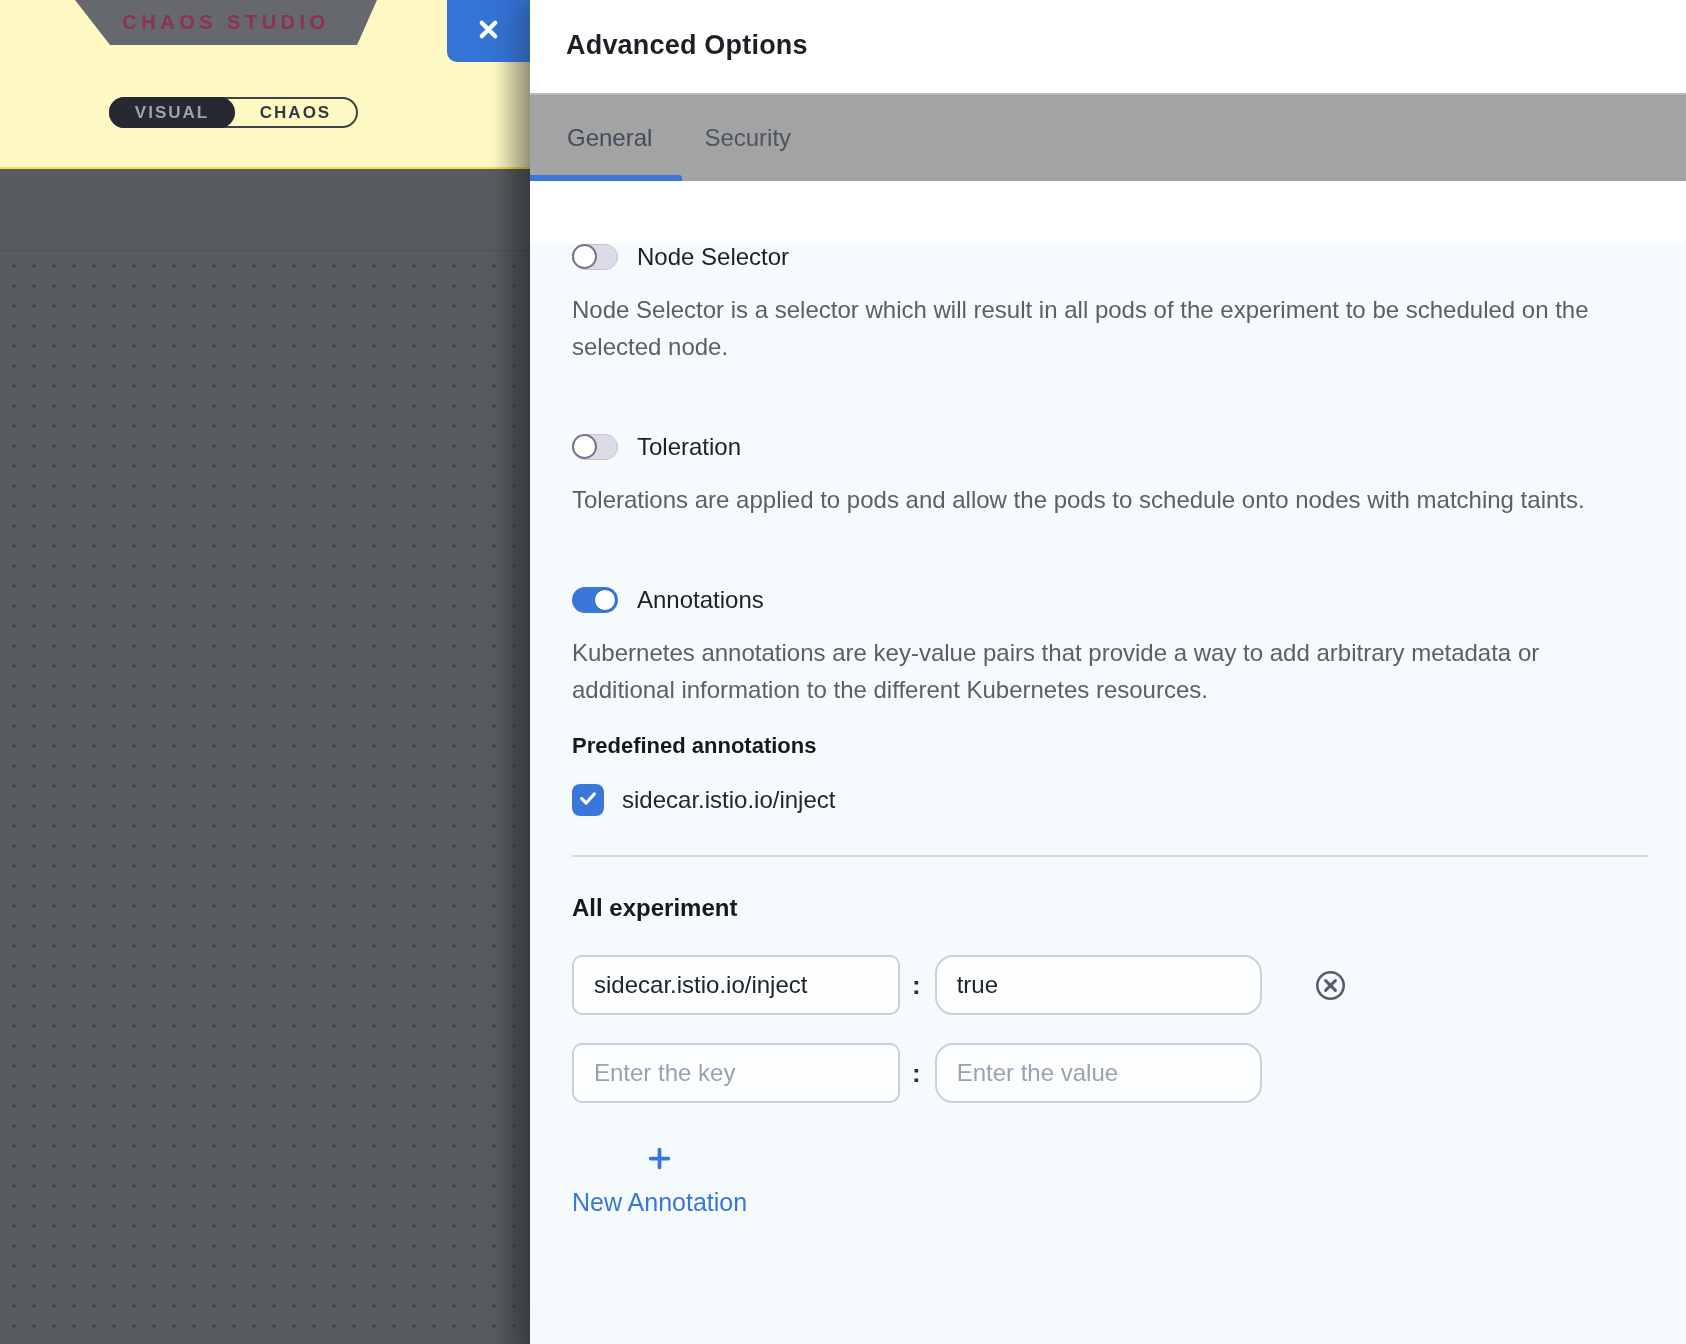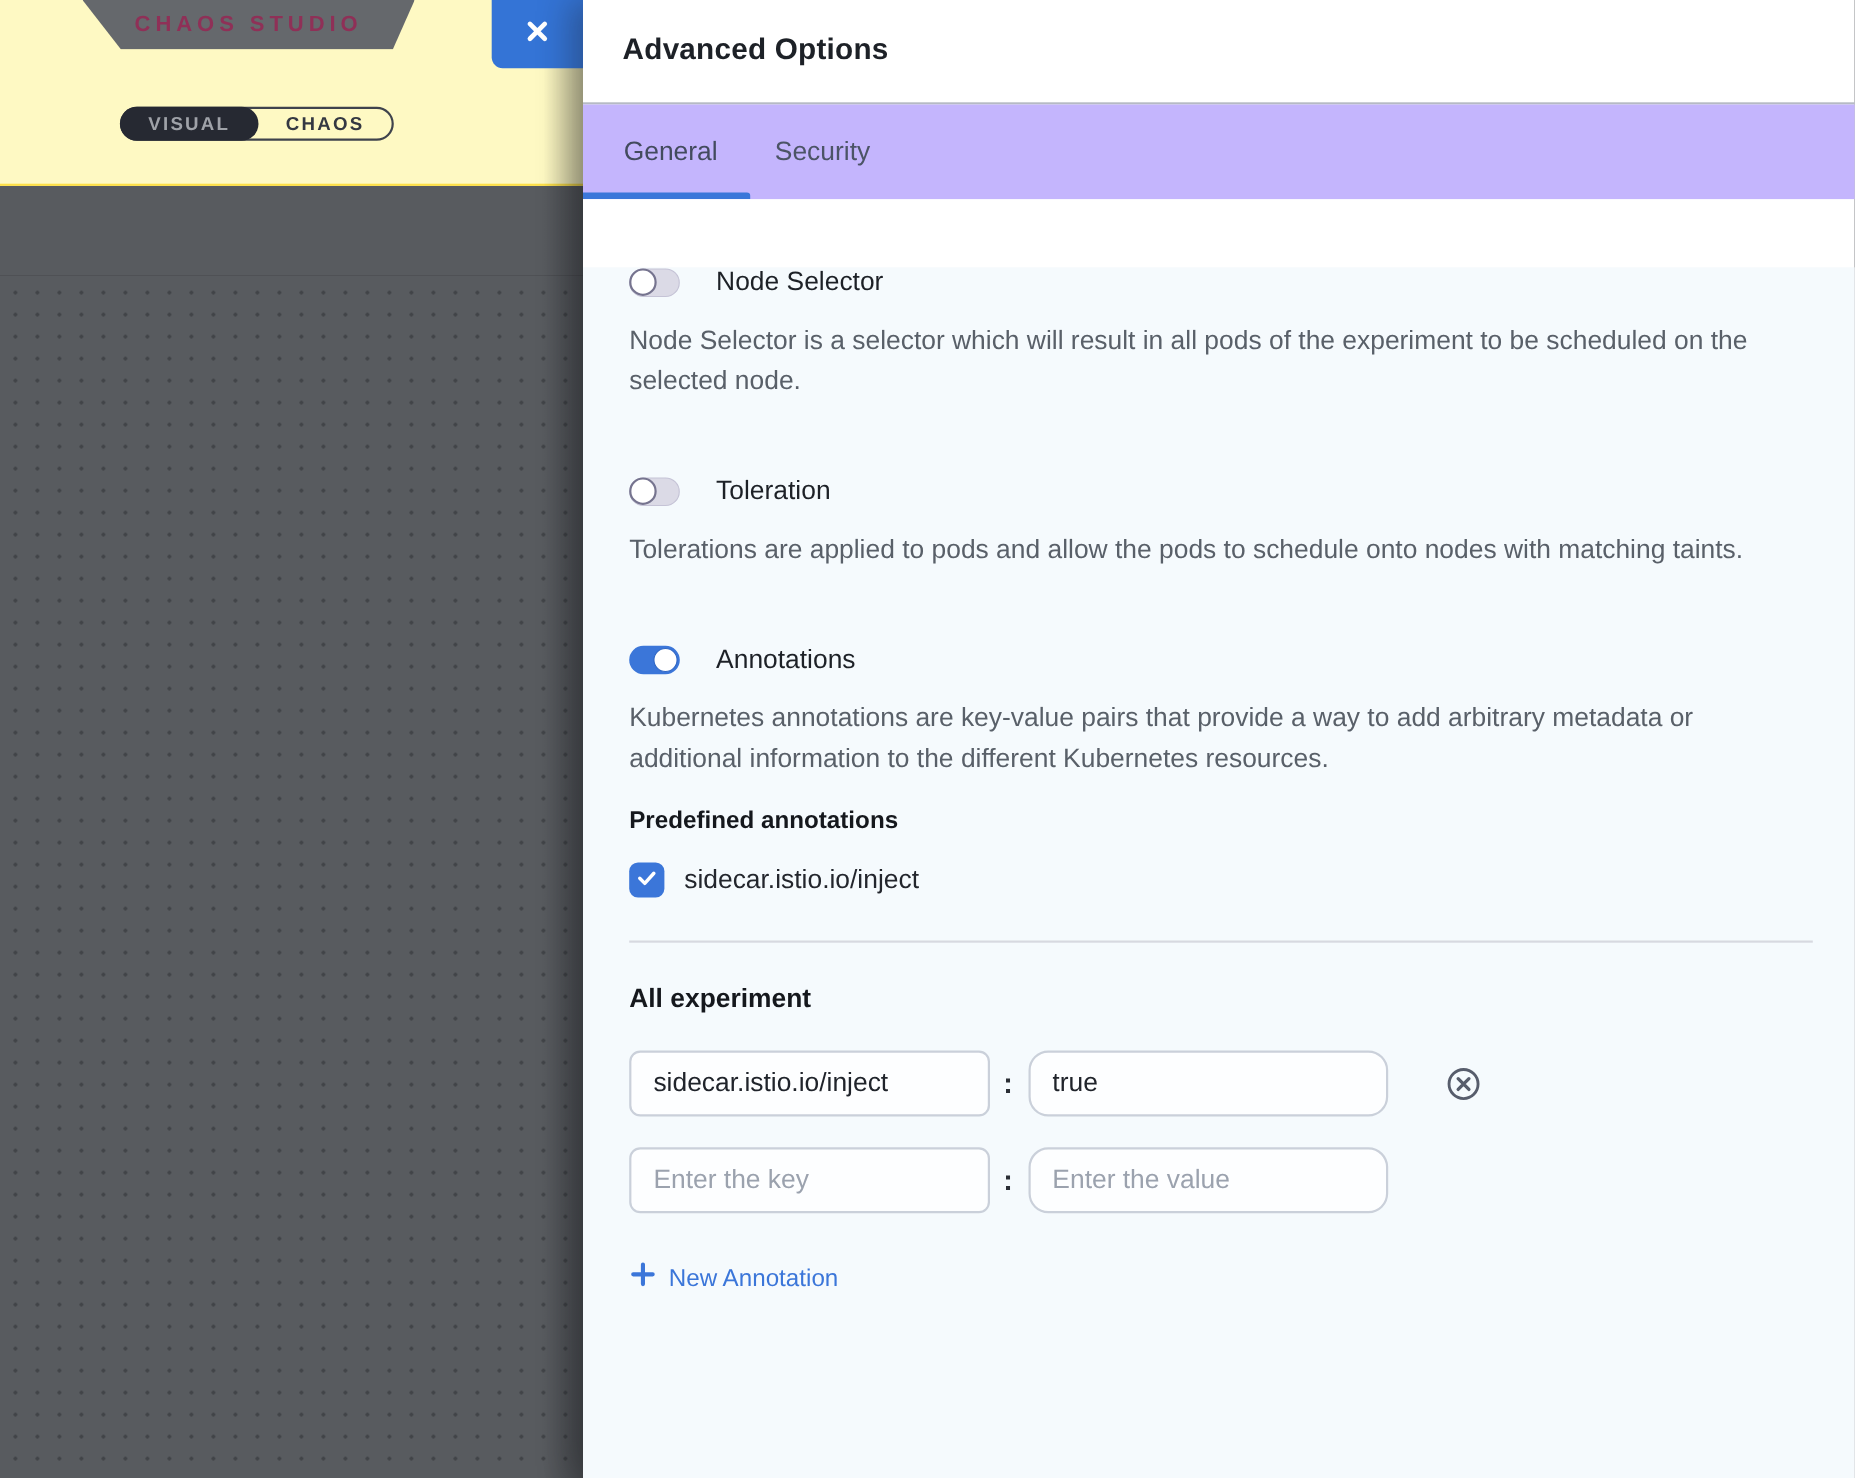--- a/index.html
+++ b/index.html
@@ -35,29 +35,29 @@
     background:#3474d6; border-radius:0 0 0 10px; display:flex; align-items:center;
     justify-content:center; cursor:pointer; }
 
   
   .panel { position:absolute; left:530px; top:0; width:1156px; height:1344px;
     background:#ffffff; box-shadow:-12px 0 28px rgba(25,28,34,0.35); }
   .panel-header { height:95px; padding:30px 0 0 36px; border-bottom:2px solid #b6bac4; }
   .panel-title { font-size:27px; font-weight:600; color:#1d2127; letter-spacing:0.2px; }
 
   .tabs { position:relative; height:86px; display:flex; align-items:center;
-    padding-left:37px; gap:52px; background:#c4b5fd; }
+    padding-left:37px; gap:52px; background:#a3a3a3; }
   .tab { font-size:24px; color:#4c5466; cursor:pointer; }
   .tab.active { color:#434b5e; }
   .tab-underline { position:absolute; left:0; bottom:0; width:152px; height:6px;
     background:#3b76d9; border-radius:0 3px 0 0; }
 
   .content { height:1161px; background:#f5fafd; padding:0 38px 0 42px; }
 
-  .toggle-row { display:flex; align-items:center; gap:33px; }
+  .toggle-row { display:flex; align-items:center; gap:19px; }
   .toggle { position:relative; width:46px; height:26px; border-radius:13px; cursor:pointer; }
   .toggle.off { background:#dbdae6; border:1px solid #c5c3d6; }
   .toggle.off .knob { position:absolute; left:-1px; top:-1px; width:25px; height:25px;
     border-radius:50%; background:#ffffff; border:2px solid #76748f; }
   .toggle.on { background:#3b76d9; }
   .toggle.on .knob { position:absolute; right:2px; top:2px; width:22px; height:22px;
     border-radius:50%; background:#ffffff; border:1px solid #2f66c4; }
   .toggle-label { font-size:24px; font-weight:500; color:#1d2127; }
 
   .desc { max-width:1030px; font-size:24px; line-height:37px; color:#596069; }
@@ -82,21 +82,21 @@
   .kv-row.second { margin-top:28px; }
   .kv-input { width:328px; height:60px; border:2px solid #cad0da; border-radius:10px;
     background:#fdfeff; padding:0 20px; font-size:24px; color:#20242b; outline:none;
     font-family:"Liberation Sans", sans-serif; }
   .kv-input.value { width:327px;border-radius:18px; }
   .kv-input::placeholder { color:#9ba2ae; }
   .kv-colon { margin:0 14px 0 12px; font-size:26px; font-weight:700; color:#2a2e35; }
   .remove-btn { margin-left:52px; width:33px; height:33px; cursor:pointer; }
 
   .add-link { margin-top:43px; display:flex; align-items:center; gap:11px;
-    color:#3b76d9; font-size:22px; font-weight:500; cursor:pointer; width:max-content; }
+    color:#3b76d9; font-size:25px; font-weight:500; cursor:pointer; width:max-content;flex-direction:column; }
 </style>
 </head>
 <body>
 
 <div class="backdrop">
   <div class="bd-header">
     <div class="logo-trapezoid"></div>
     <div class="logo-text">CHAOS STUDIO</div>
     <div class="seg-control">
       <div class="seg-visual">VISUAL</div>

